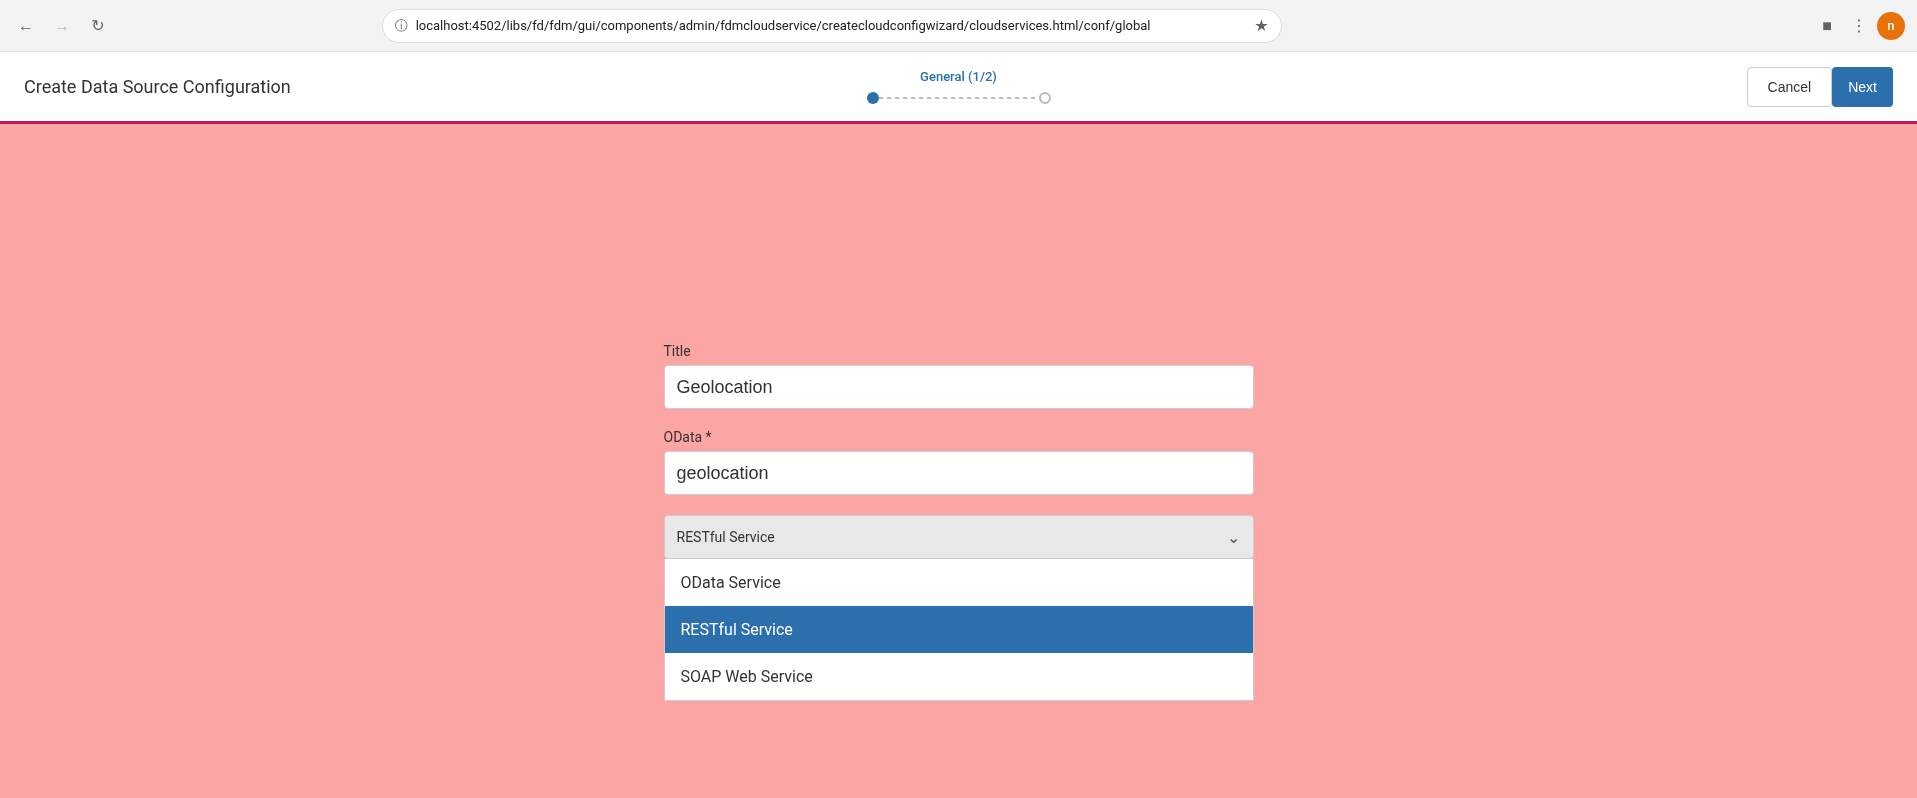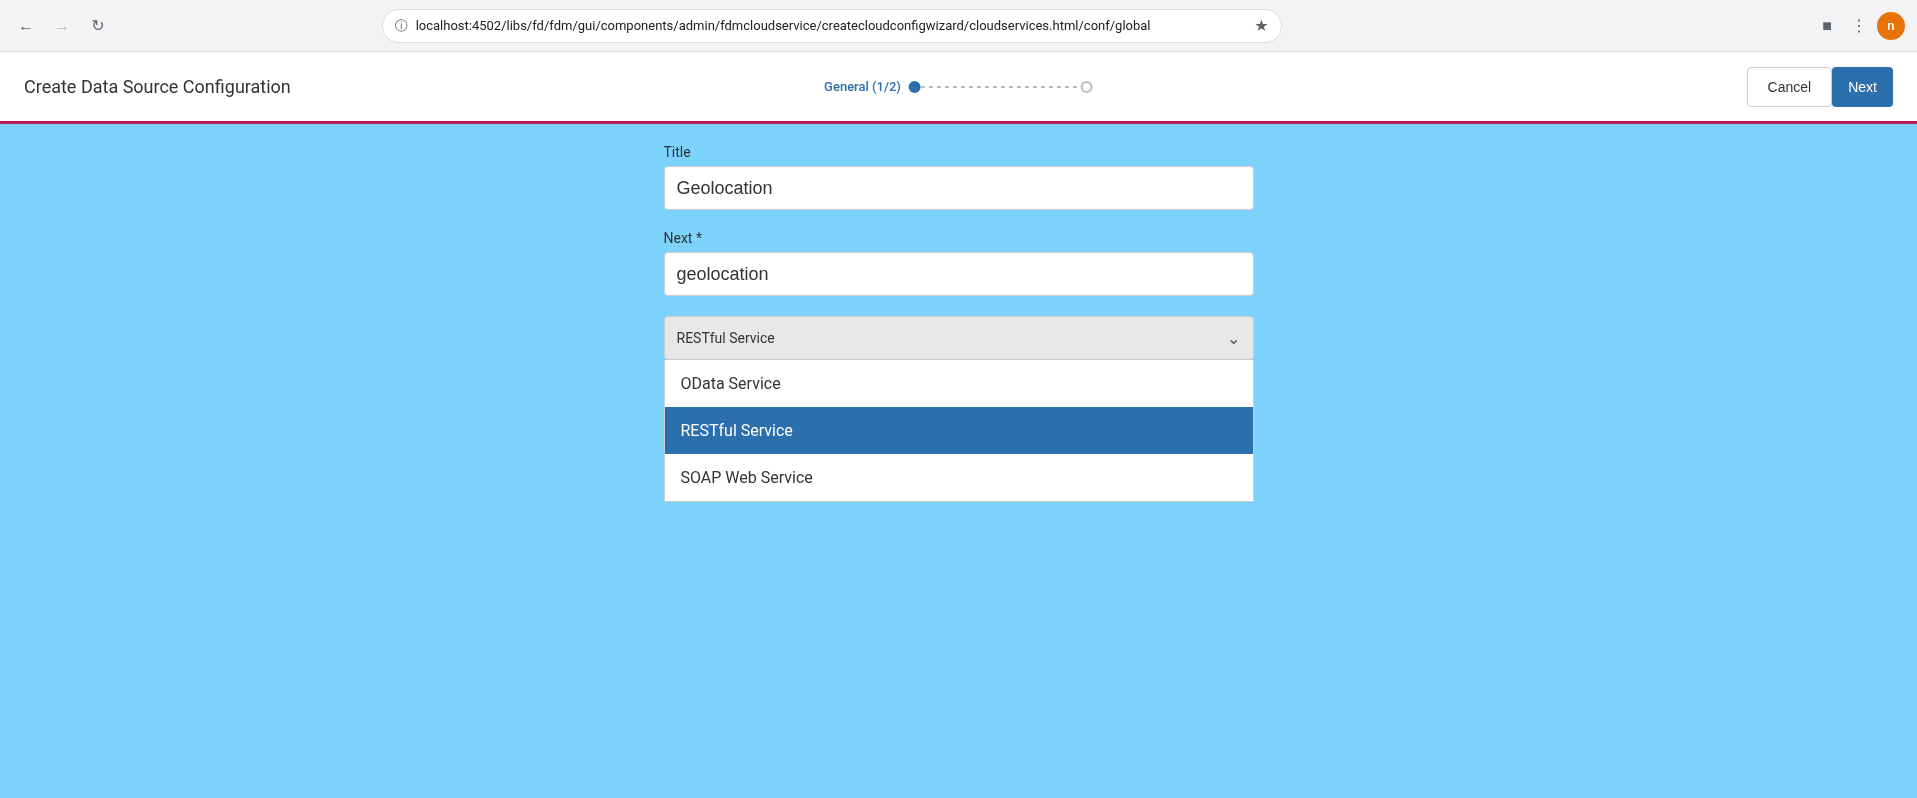--- a/index.html
+++ b/index.html
@@ -130,21 +130,21 @@
       font-size: 18px;
       color: #333;
       font-weight: 400;
     }
 
     .wizard-progress {
       position: absolute;
       left: 50%;
       transform: translateX(-50%);
       display: flex;
-      flex-direction: row;
+      flex-direction: column;
       align-items: center;
       gap: 8px;
     }
 
     .wizard-step-label {
       font-size: 13px;
       color: #2c6fad;
       font-weight: 500;
     }
 
@@ -202,25 +202,26 @@
       background: #2c6fad;
       color: white;
       border-radius: 4px;
       cursor: pointer;
       font-size: 14px;
       font-weight: 500;
     }
 
     
     .main-content {
-      background: #7dd3fc;
+      background: #fca5a5;
       min-height: calc(798px - 52px - 72px);
       display: flex;
       justify-content: center;
-      padding: 20px 0;
+      padding: 40px 0;
+      align-items: center;
     }
 
     .form-container {
       width: 590px;
     }
 
     .form-group {
       margin-bottom: 20px;
     }
 
@@ -333,21 +334,21 @@
 
 <div class="main-content">
   <div class="form-container">
 
     <div class="form-group">
       <label class="form-label">Title</label>
       <input class="form-input" type="text" value="Geolocation" style="">
     </div>
 
     <div class="form-group">
-      <label class="form-label">Next *</label>
+      <label class="form-label">OData *</label>
       <input class="form-input" type="text" value="geolocation" style="">
     </div>
 
     <div class="form-group">
       <div class="dropdown-wrapper">
         <div class="dropdown-trigger">
           <span>RESTful Service</span>
           <span class="chevron-icon">⌄</span>
         </div>
         <div class="dropdown-menu">

